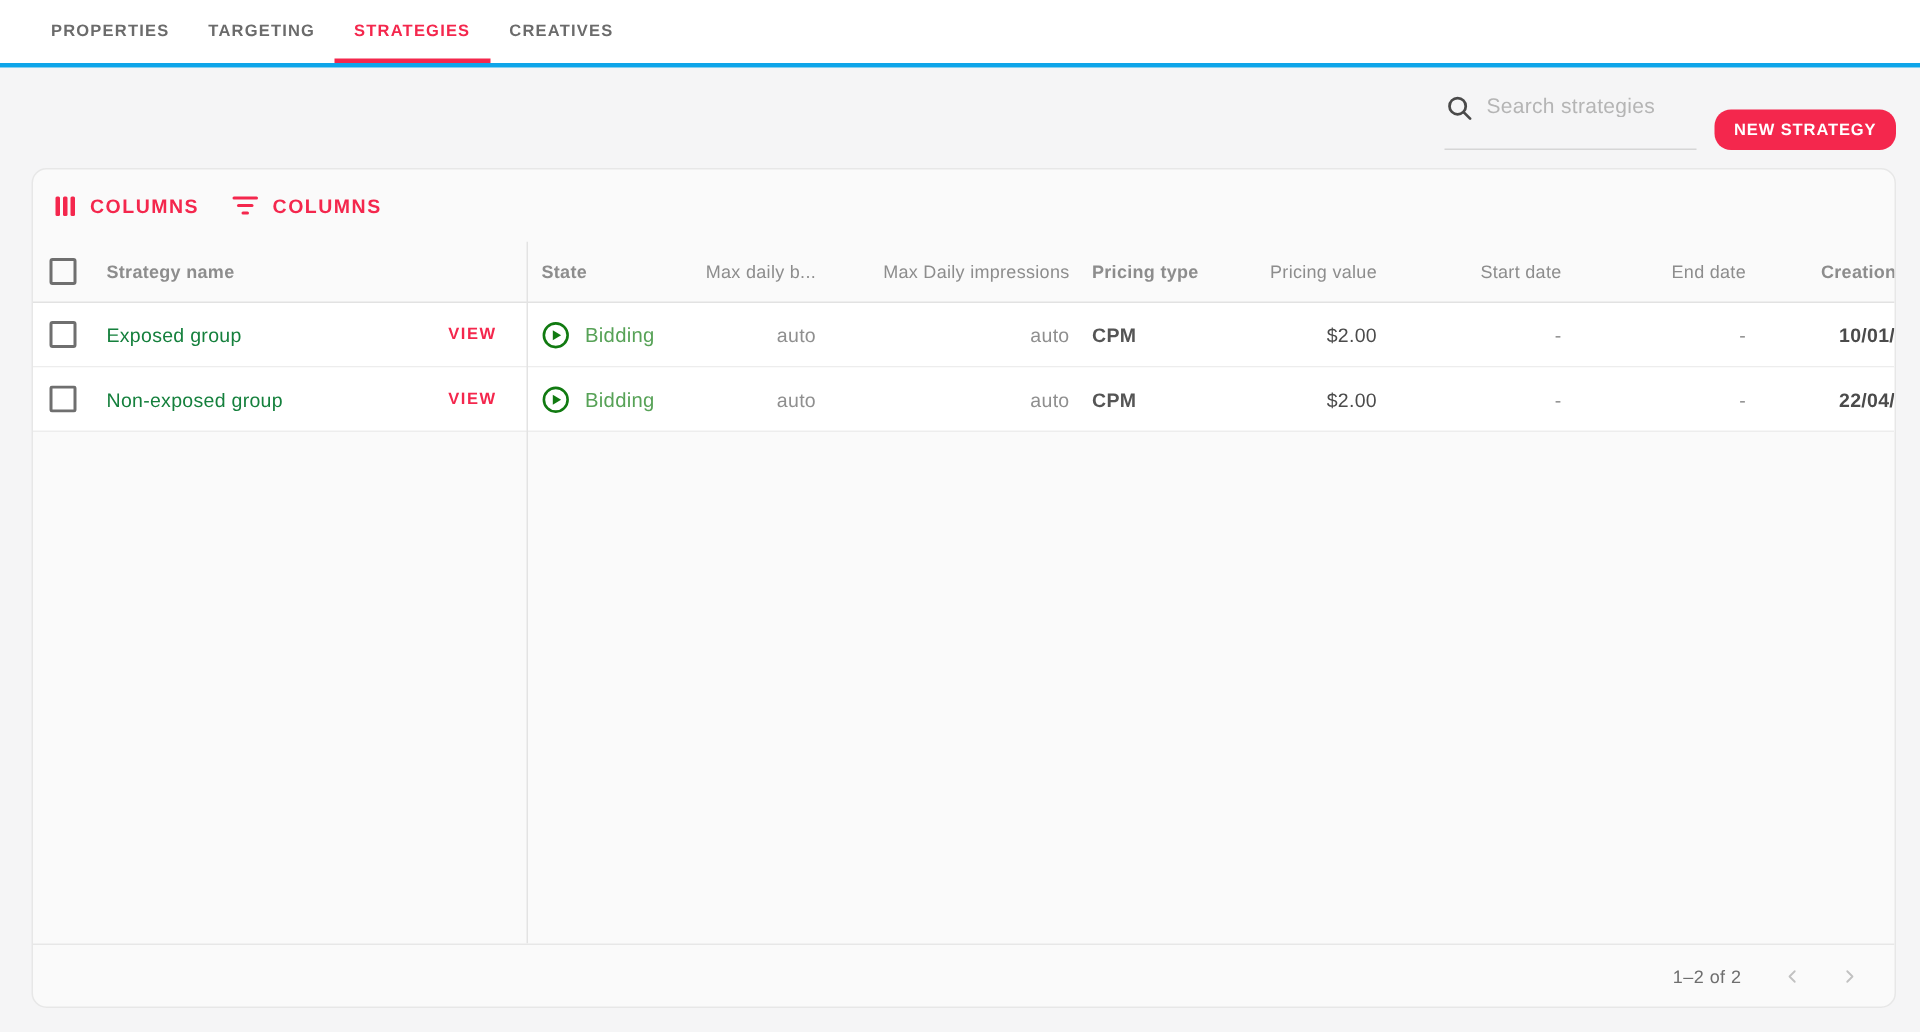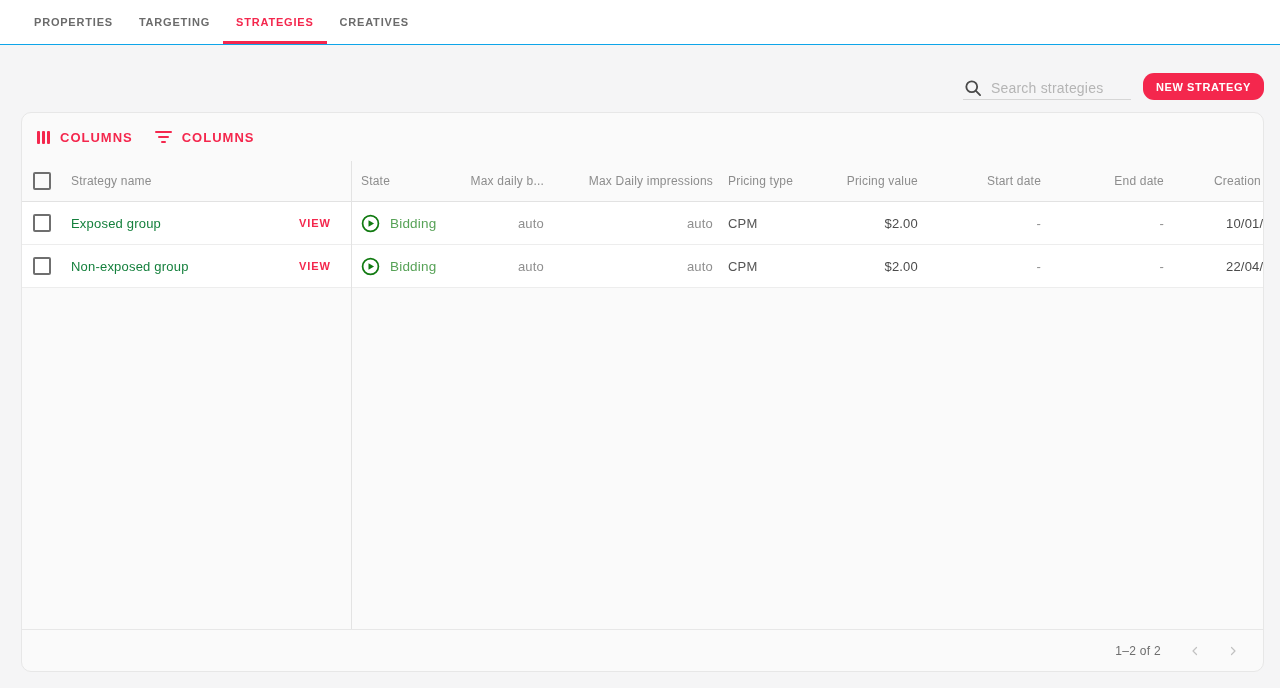--- a/index.html
+++ b/index.html
@@ -8,21 +8,21 @@
     font-family:"Liberation Sans", sans-serif;
     background:#f5f5f6;
     color:#3d3d3d;
     overflow:hidden;
   }
 
   
   .tabbar {
     height:45px;
     background:#ffffff;
-    border-bottom:1px solid #0ea5e9;
+    border-bottom:3px solid #0ea5e9;
     display:flex;
     align-items:stretch;
     padding-left:21px;
   }
   .tab {
     display:flex; align-items:center;
     padding:0 13px;
     font-size:11px; font-weight:700;
     letter-spacing:0.8px;
     color:#6b6b6b;
@@ -38,24 +38,24 @@
   
   .actions-row {
     margin-top:27px;
     padding-right:16px;
     display:flex;
     justify-content:flex-end;
     align-items:flex-end;
     height:28px;
   }
   .search-box {
-    display:flex; align-items:center;
+    display:flex; align-items:flex-start;
     gap:8px;
     border-bottom:1px solid #d6d6d6;
-    padding-bottom:1px;
+    padding-bottom:17px;
     width:168px;
   }
   .search-box svg { flex:0 0 auto; }
   .search-input {
     border:none; outline:none; background:transparent;
     font-family:"Liberation Sans", sans-serif;
     font-size:14px; color:#4a4a4a;
     width:138px; letter-spacing:0.2px;
   }
   .search-input::placeholder { color:#b5b5b5; }
@@ -130,21 +130,21 @@
     letter-spacing:0.2px;
   }
   .trow {
     height:43px;
     background:#ffffff;
     border-bottom:1px solid #ededed;
     font-size:13px;
     letter-spacing:0.2px;
   }
   .cell { white-space:nowrap; overflow:hidden; }
-  .al { text-align:left; }
+  .al { text-align:left;font-weight:bold; }
   .ar { text-align:right; }
   .pl9  { padding-left:9px; }
   .pl10 { padding-left:10px; }
   .pl5  { padding-left:5px; }
   .pl40 { padding-left:40px; }
   .pl52 { padding-left:52px; overflow:visible; }
   .pr10 { padding-right:10px; }
 
   .cb-cell { padding-left:11px; display:flex; align-items:center; }
   .checkbox {

